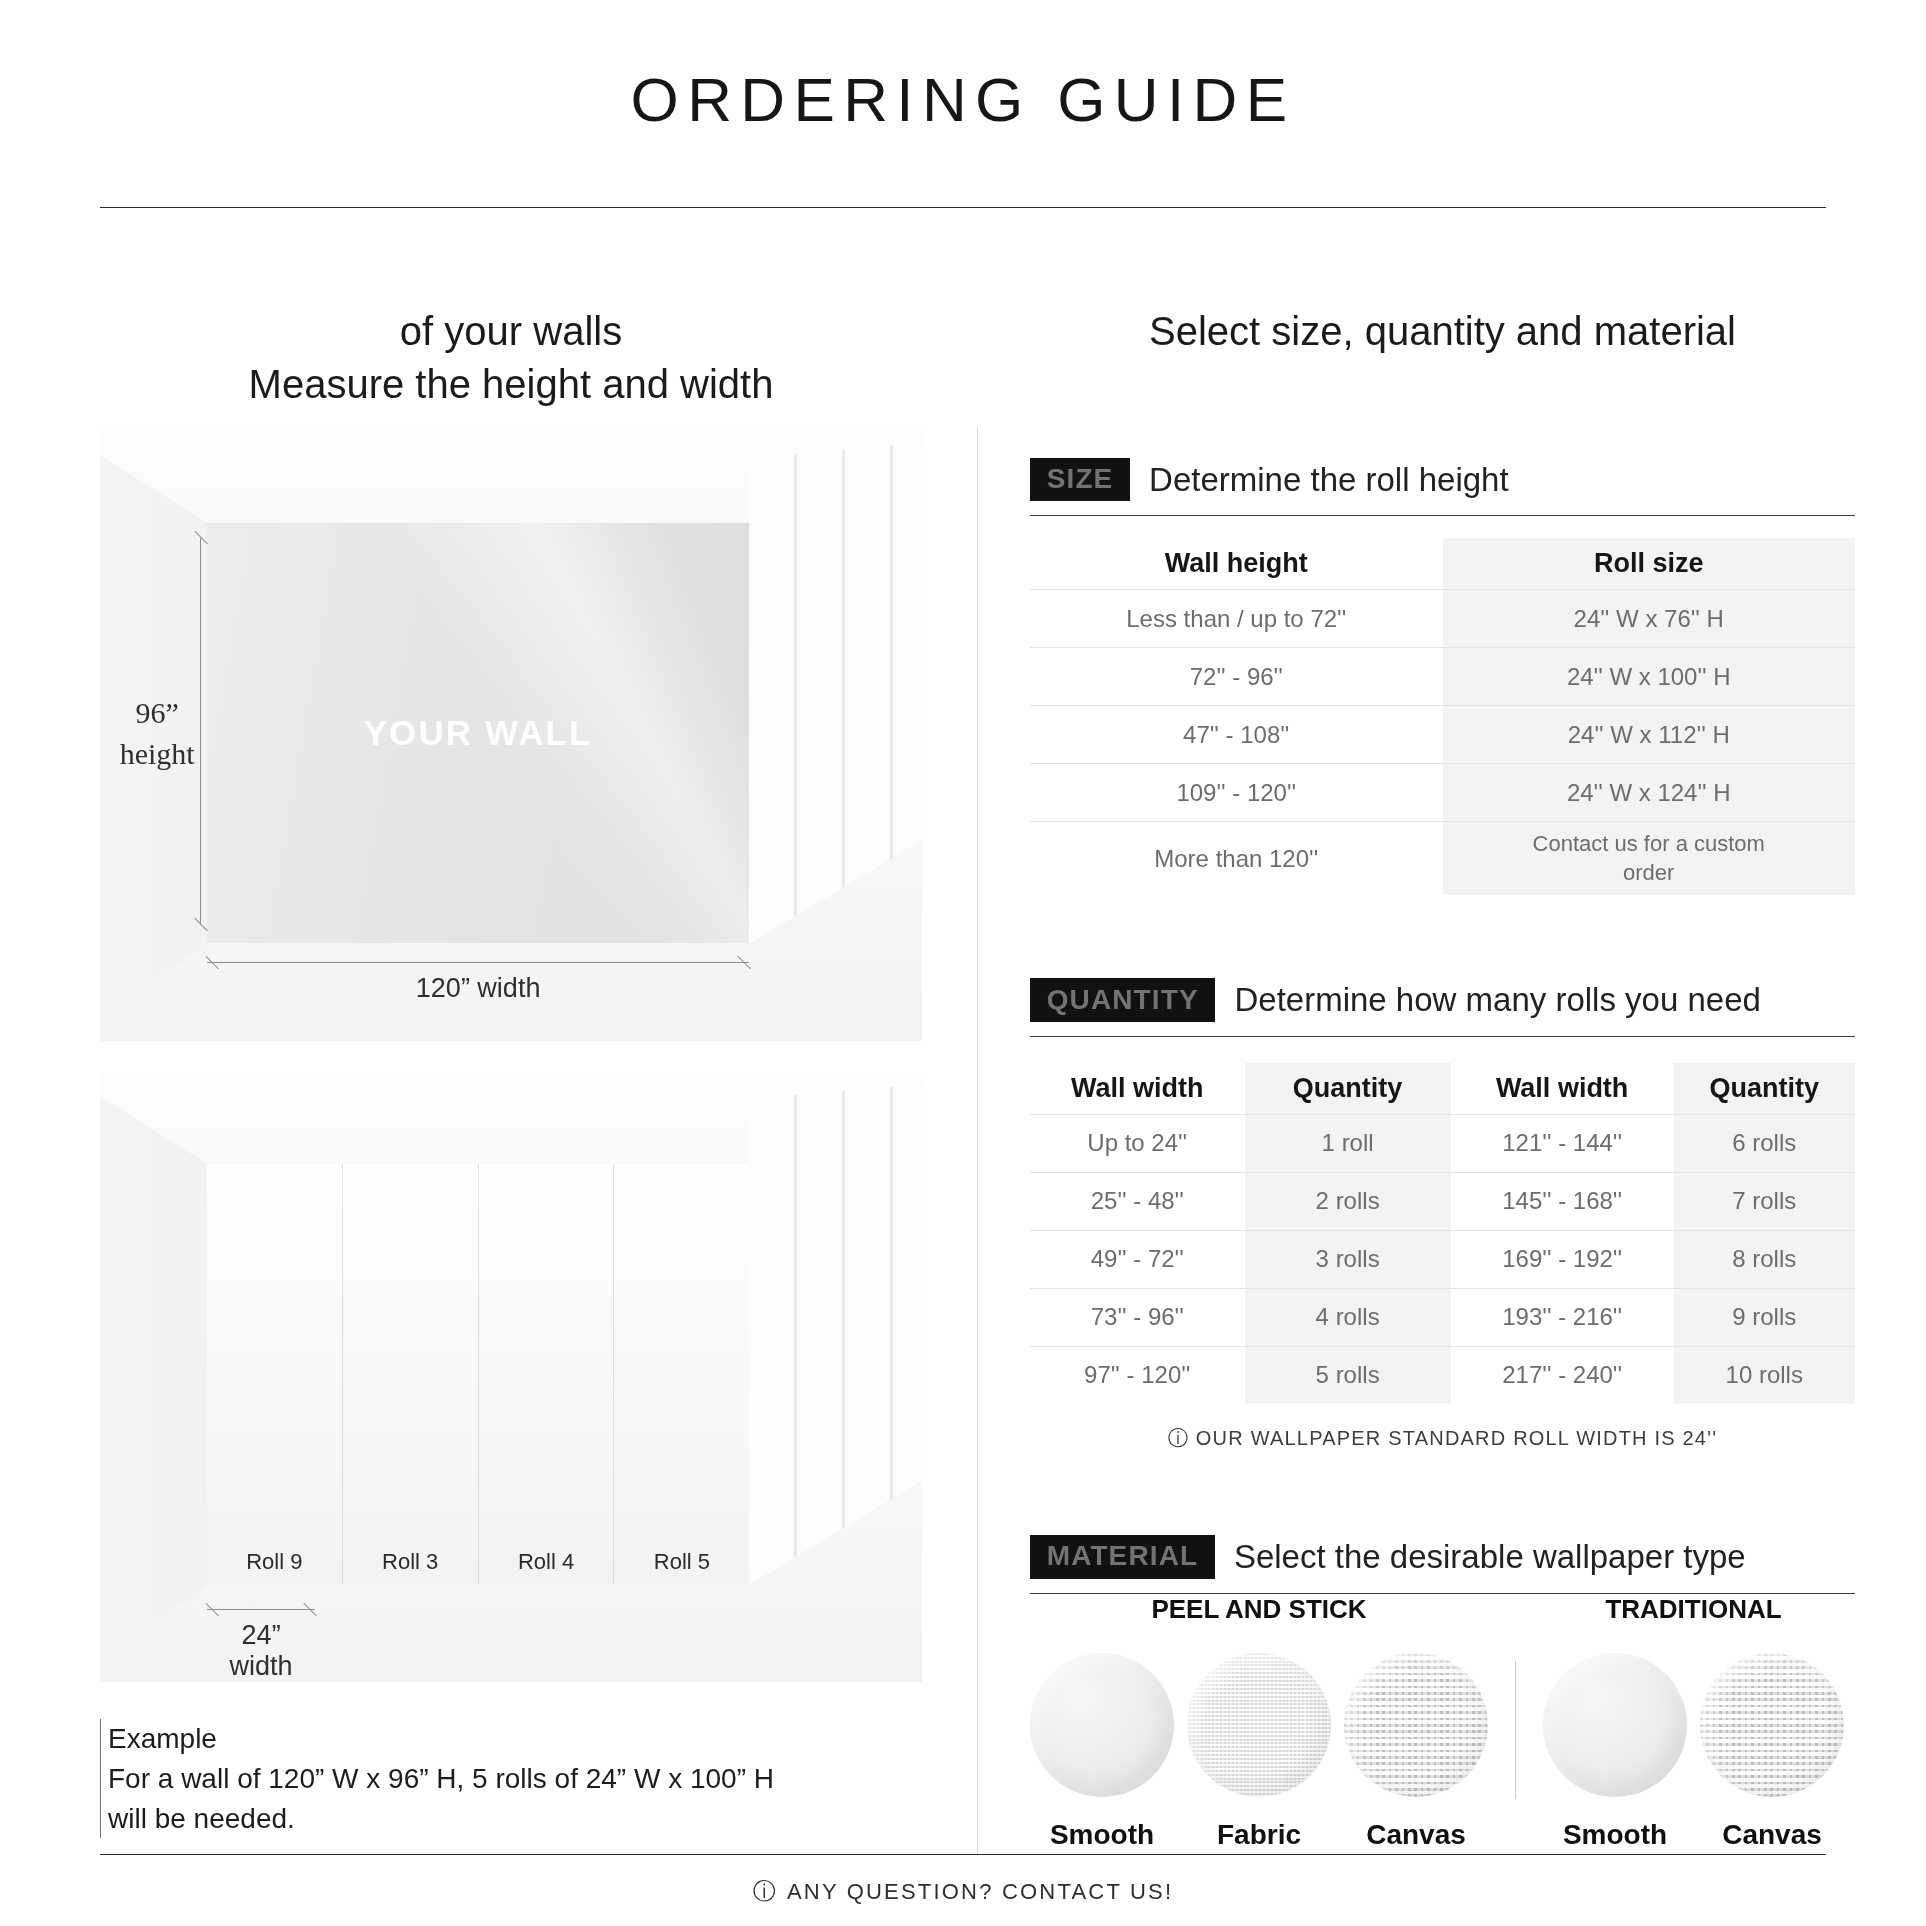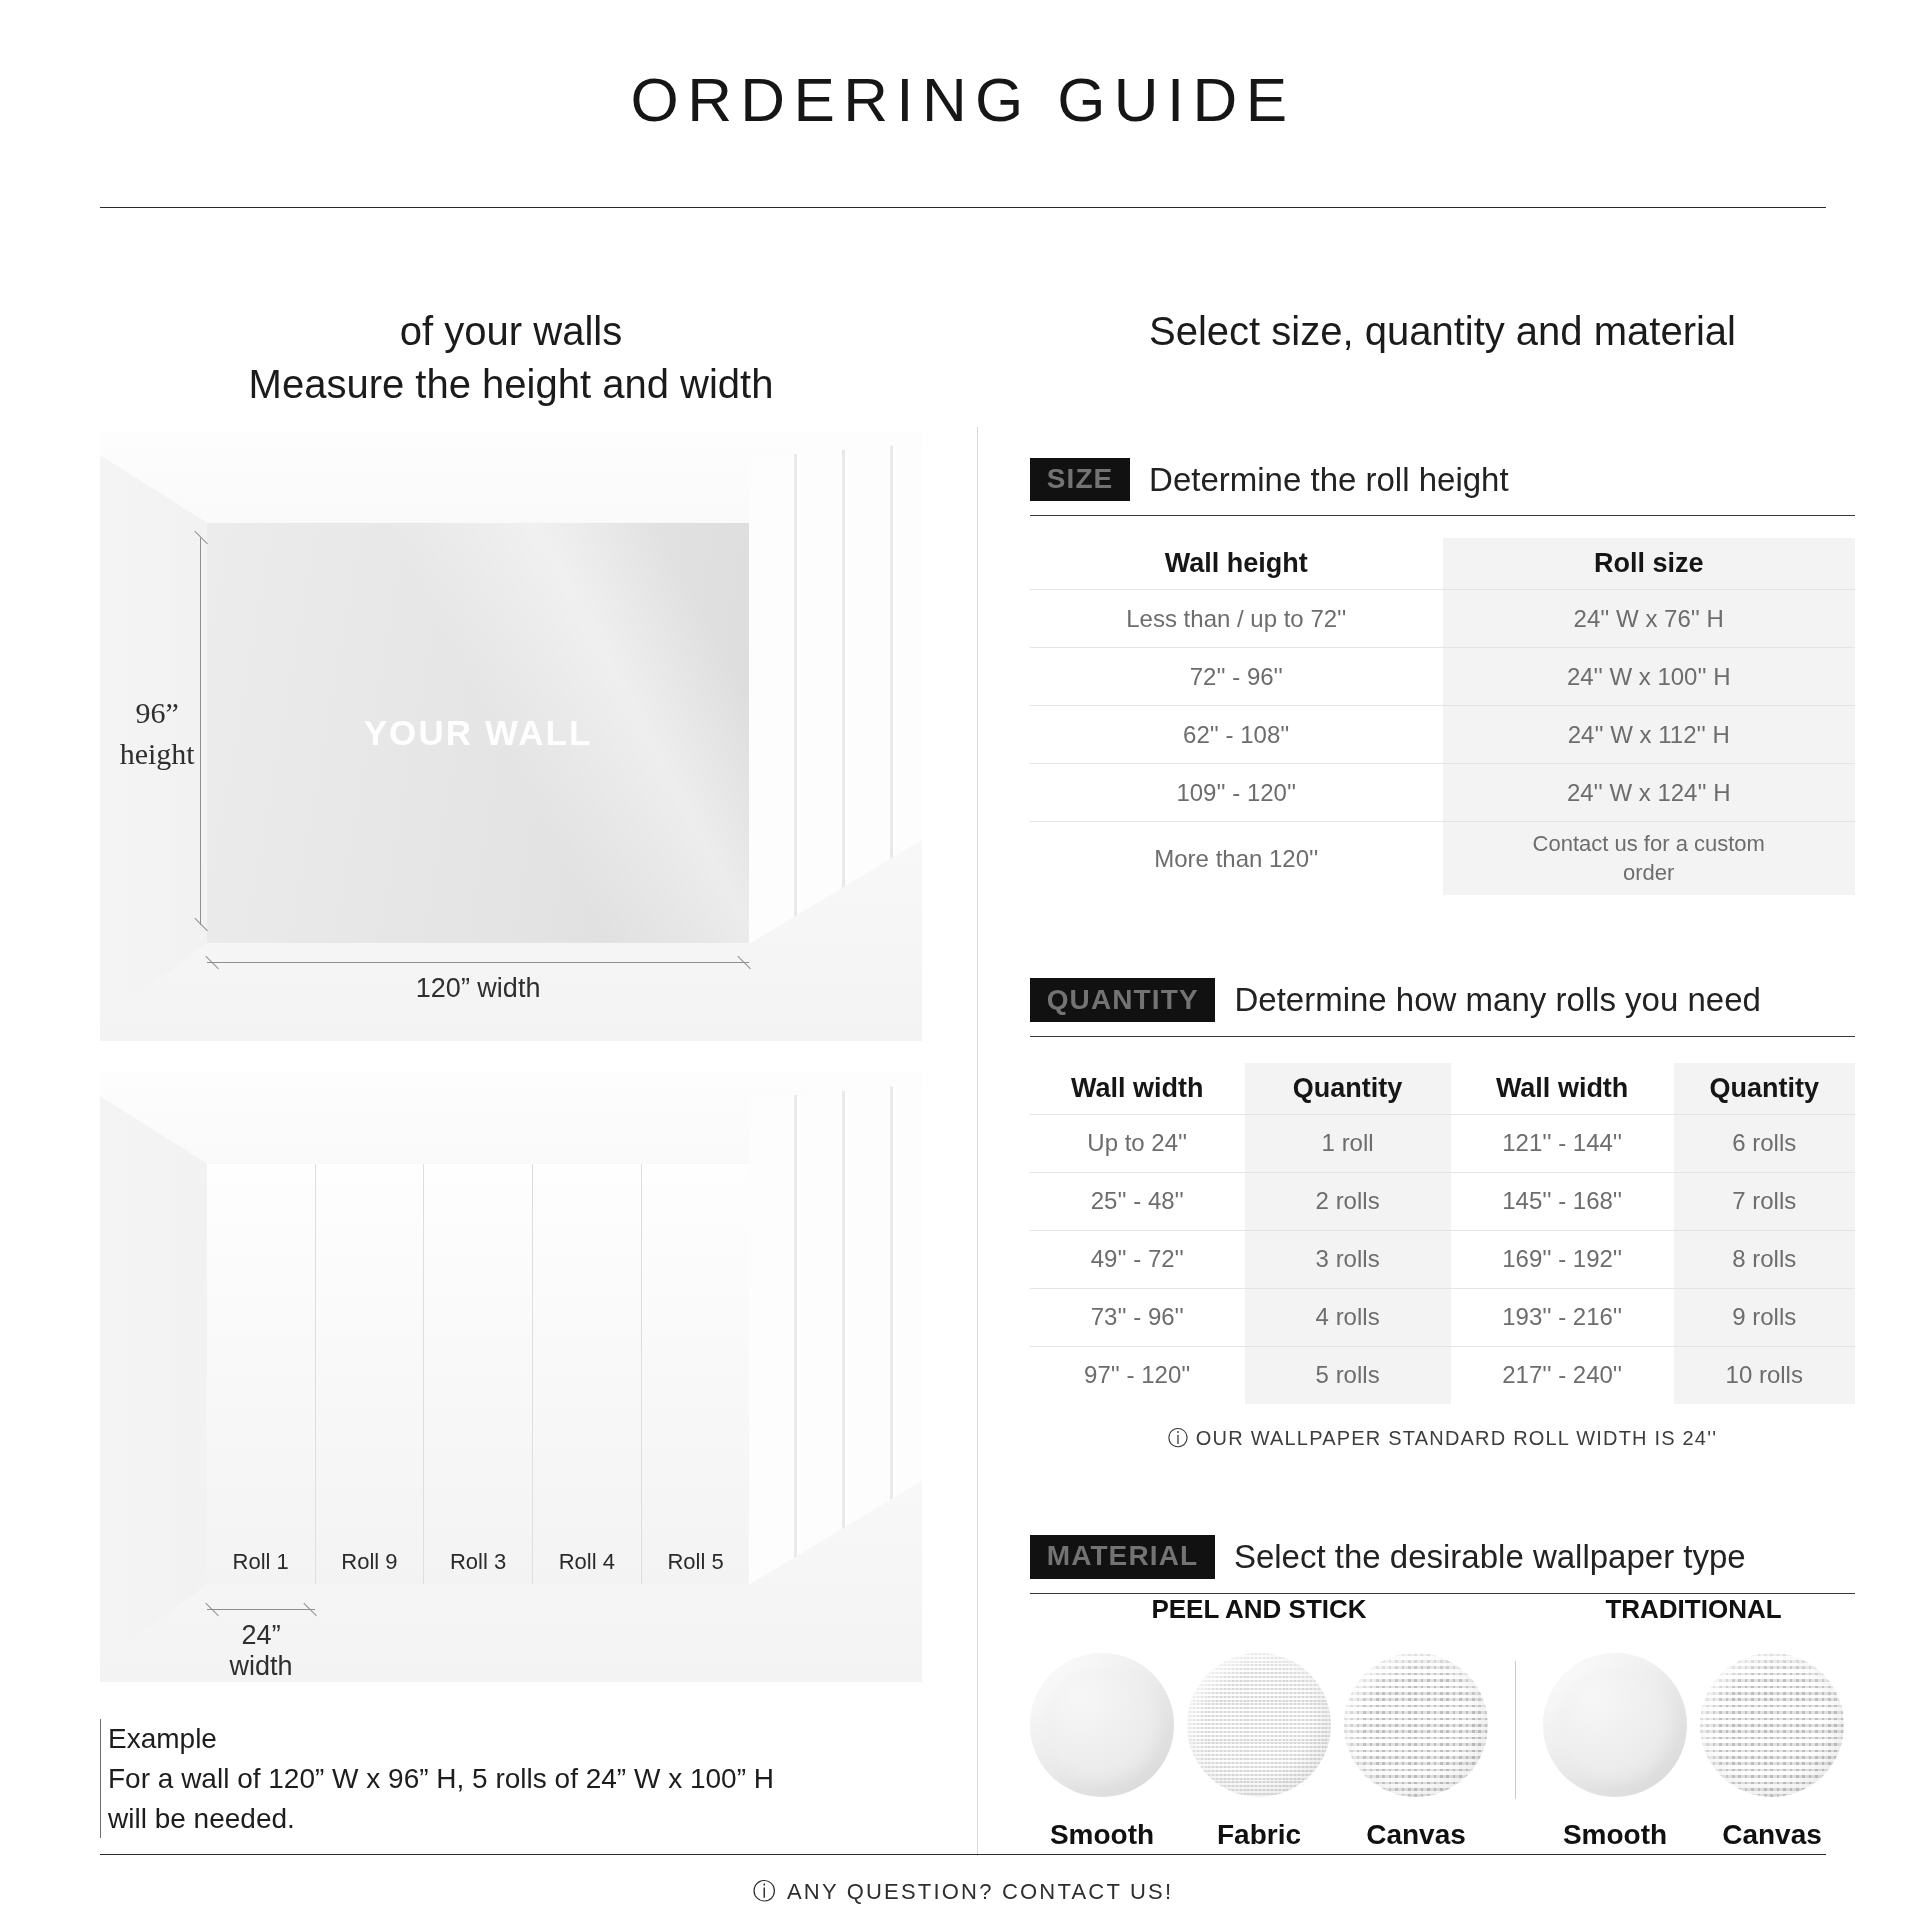--- a/index.html
+++ b/index.html
@@ -142,23 +142,20 @@
       </div>
     </div>
 
     <div class="scene scene-2">
       <div class="ceiling"></div>
       <div class="window-wall"></div>
       <div class="side-wall"></div>
       <div class="floor"></div>
       <div class="rolls">
         <div class="roll-panel">
-          <div class="roll-caption">Roll 1</div>
-        </div>
-        <div class="roll-panel">
           <div class="roll-caption">Roll 9</div>
         </div>
         <div class="roll-panel">
           <div class="roll-caption">Roll 3</div>
         </div>
         <div class="roll-panel">
           <div class="roll-caption">Roll 4</div>
         </div>
         <div class="roll-panel">
           <div class="roll-caption">Roll 5</div>
@@ -187,21 +184,21 @@
       <div class="section-rule"></div>
 
       <div class="size-table">
         <div class="cell head">Wall height</div>
         <div class="cell head shade">Roll size</div>
 
         <div class="cell">Less than / up to 72''</div>
         <div class="cell shade">24'' W x 76'' H</div>
         <div class="cell">72'' - 96''</div>
         <div class="cell shade">24'' W x 100'' H</div>
-        <div class="cell">62'' - 108''</div>
+        <div class="cell">47'' - 108''</div>
         <div class="cell shade">24'' W x 112'' H</div>
         <div class="cell">109'' - 120''</div>
         <div class="cell shade">24'' W x 124'' H</div>
         <div class="cell tall">More than 120''</div>
         <div class="cell tall shade">
           <span class="wrap">Contact us for a custom order</span>
         </div>
       </div>
     </div>
 

